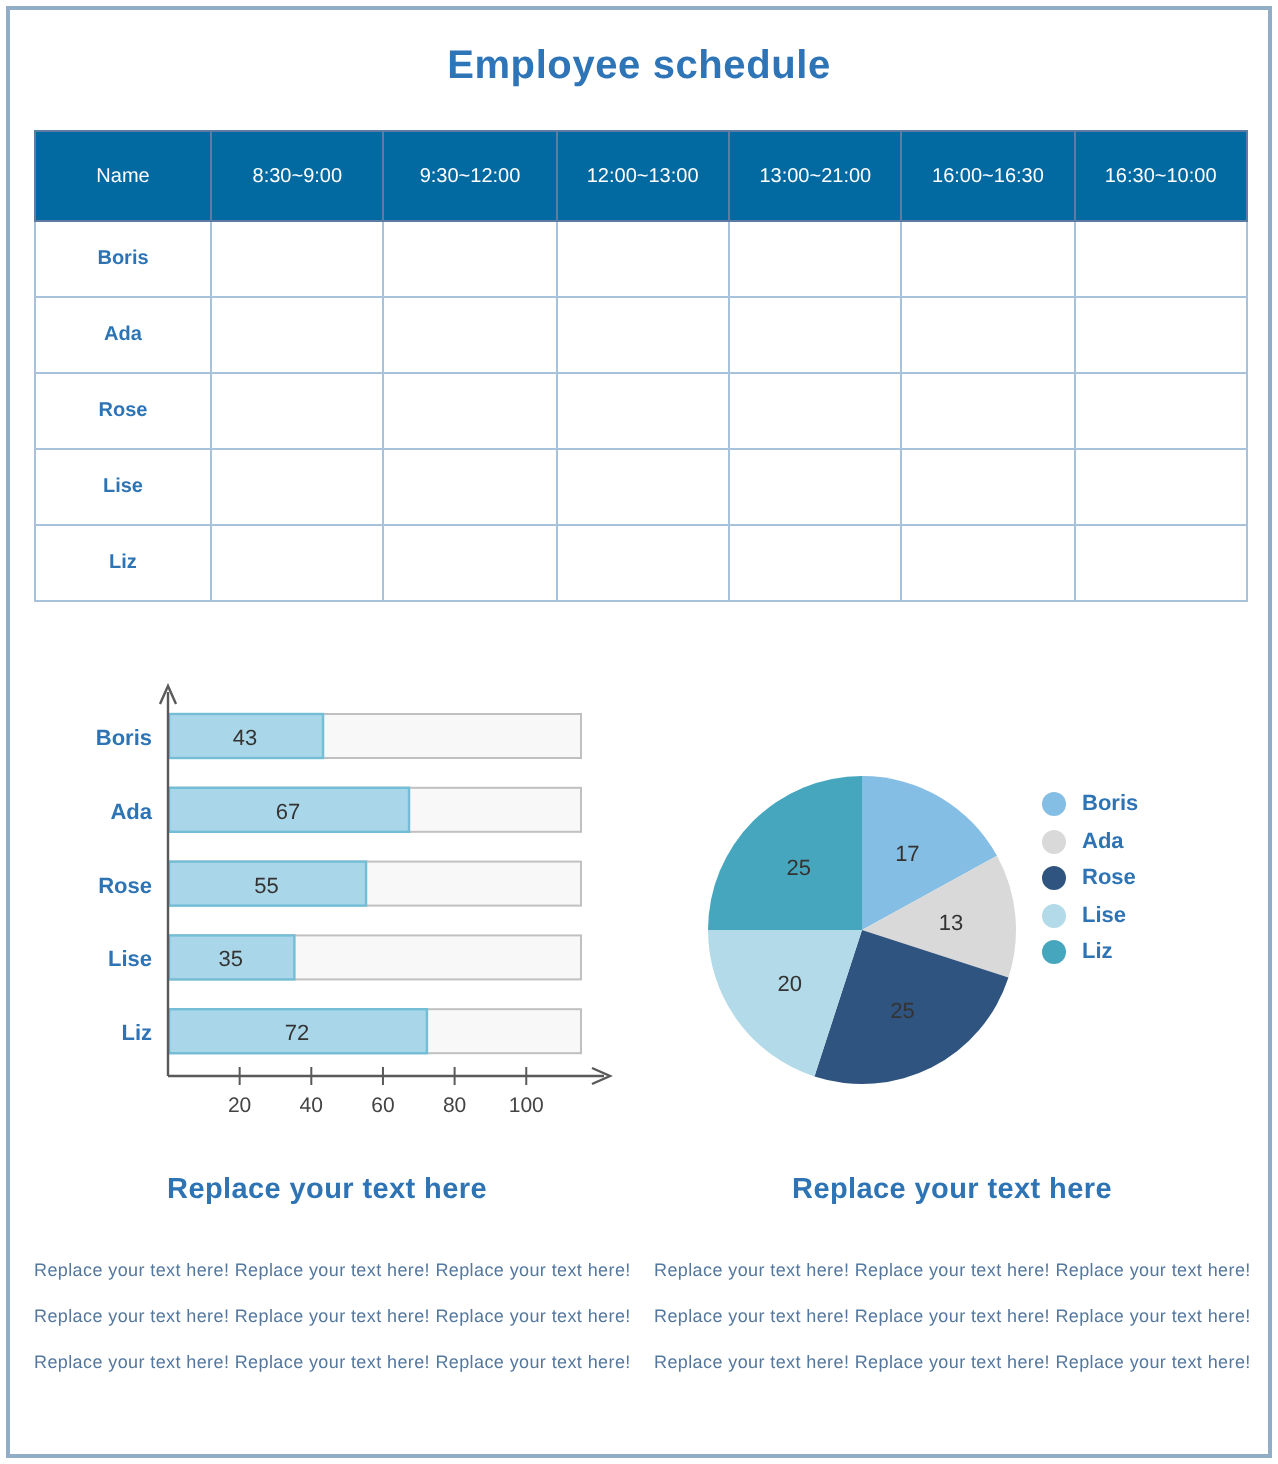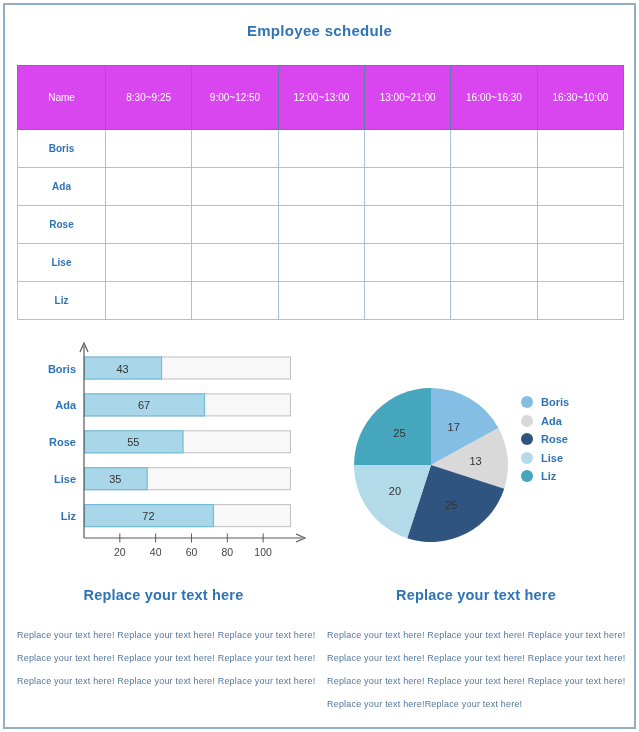--- a/index.html
+++ b/index.html
@@ -4,30 +4,30 @@
 <style>
   * { margin:0; padding:0; box-sizing:border-box; }
   body { background:#fff; }
   .screen {
     position:relative; width:639px; height:732px; background:#ffffff;
     font-family:"Liberation Sans", sans-serif; overflow:hidden;
   }
   .frame { position:absolute; inset:3px; border:2px solid #92aec6; pointer-events:none; }
   .page-title {
     position:absolute; top:22px; left:0; width:100%;
-    text-align:center; font-size:15px; font-weight:bold; color:#2e75b8;
+    text-align:center; font-size:20px; font-weight:bold; color:#2e75b8;
     letter-spacing:0.3px;
   }
   table.schedule {
     position:absolute; left:17px; top:65px; width:607px;
     border-collapse:collapse; table-layout:fixed;
   }
   table.schedule th {
-    background:#d946ef; color:#ffffff; font-size:10px; font-weight:normal;
-    height:64px; border:1px solid #5f7ca5; text-align:center;
+    background:#0369a1; color:#ffffff; font-size:10px; font-weight:normal;
+    height:45px; border:1px solid #5f7ca5; text-align:center;
   }
   table.schedule td {
     height:38px; border:1px solid #a9c2db; background:#ffffff;
     font-size:10px; font-weight:bold; color:#2e74b5; text-align:center;
   }
   table.schedule col.namecol { width:88px; }
   svg.chart { position:absolute; }
   #bar-chart { left:20px; top:338px; }
   #pie-chart { left:340px; top:380px; }
   svg text { font-family:"Liberation Sans", sans-serif; }
@@ -61,22 +61,22 @@
         <col>
         <col>
         <col>
         <col>
         <col>
         <col>
       </colgroup>
     <thead>
       <tr>
           <th>Name</th>
-          <th>8:30~9:25</th>
-          <th>9:00~12:50</th>
+          <th>8:30~9:00</th>
+          <th>9:30~12:00</th>
           <th>12:00~13:00</th>
           <th>13:00~21:00</th>
           <th>16:00~16:30</th>
           <th>16:30~10:00</th>
         </tr>
     </thead>
     <tbody>
         <tr>
           <td>Boris</td>
           <td></td>
@@ -206,16 +206,15 @@
         <p class="placeholder-line">Replace your text here! Replace your text here! Replace your text here!</p>
       </div>
   </div>
 
   <div class="text-col right">
     <div class="section-heading">Replace your text here</div>
     <div id="lines-right">
         <p class="placeholder-line">Replace your text here! Replace your text here! Replace your text here!</p>
         <p class="placeholder-line">Replace your text here! Replace your text here! Replace your text here!</p>
         <p class="placeholder-line">Replace your text here! Replace your text here! Replace your text here!</p>
-        <p class="placeholder-line">Replace your text here!Replace your text here!</p>
       </div>
   </div>
 </div>
 
 </body></html>

